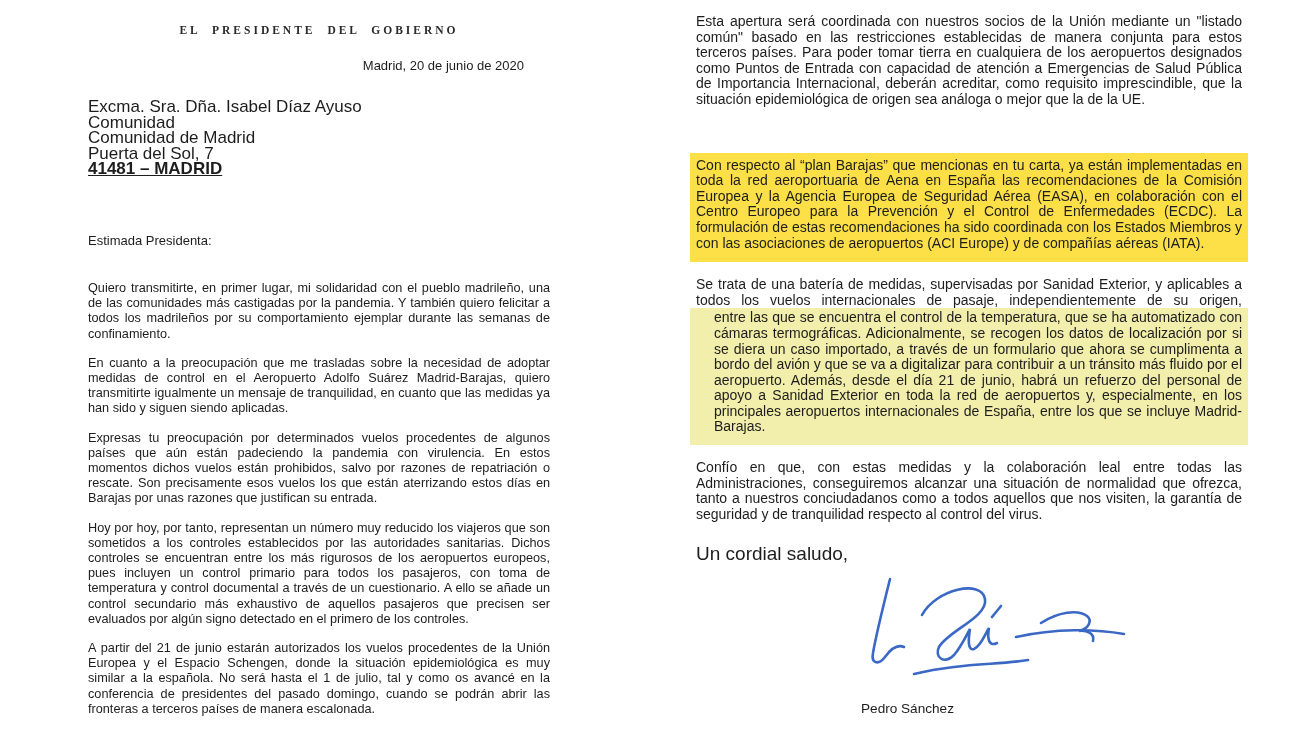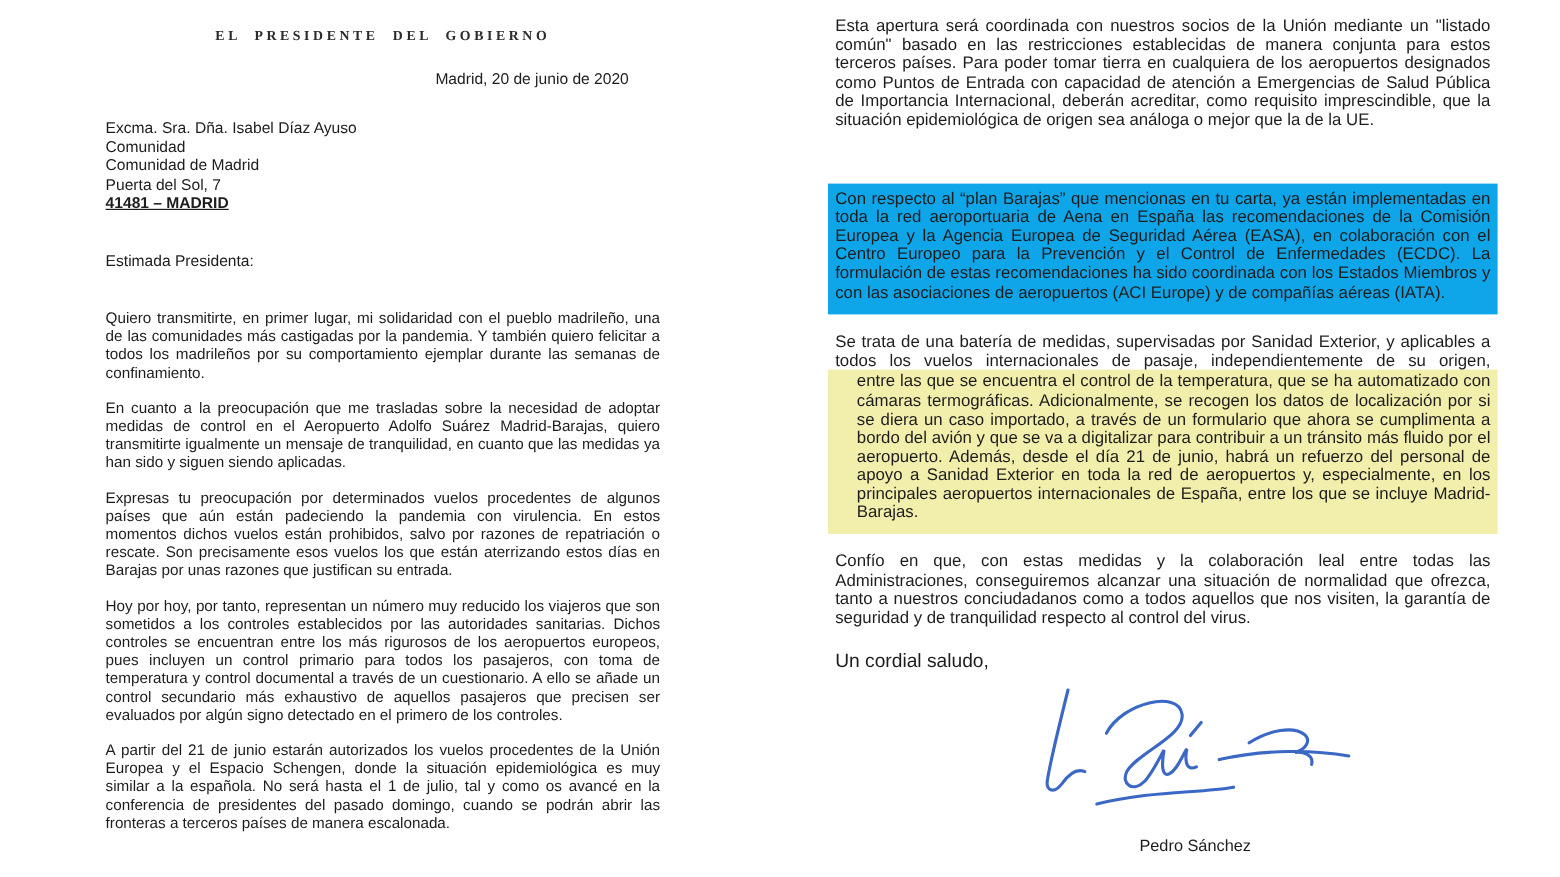--- a/index.html
+++ b/index.html
@@ -10,46 +10,46 @@
   .col-left  { position:absolute; left:88px;  top:24px; width:462px; }
   .col-right { position:absolute; left:696px; top:14px; width:546px; }
 
   .letterhead {
     text-align:center; font-family:"Liberation Serif", serif;
     font-size:11.5px; font-weight:700; letter-spacing:3px; word-spacing:6px;
     color:#2b2b2b; margin:0 0 22px 0;
   }
   .dateline { text-align:right; padding-right:26px; font-size:13px; margin:0 0 26px 0; }
 
-  .address { font-size:13px; line-height:15.6px; margin:0 0 33px 0; }
+  .address { font-size:17px; line-height:15.6px; margin:0 0 56px 0; }
   .address .postal { font-weight:700; text-decoration:underline; }
 
   .salutation { font-size:13px; margin:0 0 33px 0; }
 
   .para {
     font-size:12.7px; line-height:15.2px; text-align:justify;
     margin:0 0 14px 0;
   }
   .col-right .para { font-size:14px; line-height:15.6px; margin:0 0 21px 0; }
 
   .hl { background-color:#f2eeab; }
   .hl-block {
     padding:5px 6px 11px 6px; margin:0 -6px 15px -6px;
   }
   .no-gap { margin-bottom:0 !important; text-align-last:justify; }
   .hl-cont {
     padding:2px 6px 10px 6px; margin:0 -6px 15px -6px;
   }
 
-  .closing { font-size:16px; margin:8px 0 0 0; }
+  .closing { font-size:19px; margin:8px 0 0 0; }
 
   .sig-area { position:relative; height:160px; }
   .sig-svg  { position:absolute; left:160px; top:8px; }
   .signer   { position:absolute; left:165px; top:136px; width:270px;
-              text-align:center; font-size:13.6px; }
+              text-align:left; font-size:13.6px; }
 </style>
 </head>
 <body>
 
 <div class="page">
 
   <div class="col-left">
     <div class="letterhead">EL PRESIDENTE DEL GOBIERNO</div>
     <div class="dateline">Madrid, 20 de junio de 2020</div>
 
@@ -66,21 +66,21 @@
     <p class="para">Quiero transmitirte, en primer lugar, mi solidaridad con el pueblo madrileño, una de las comunidades más castigadas por la pandemia. Y también quiero felicitar a todos los madrileños por su comportamiento ejemplar durante las semanas de confinamiento.</p>
     <p class="para">En cuanto a la preocupación que me trasladas sobre la necesidad de adoptar medidas de control en el Aeropuerto Adolfo Suárez Madrid-Barajas, quiero transmitirte igualmente un mensaje de tranquilidad, en cuanto que las medidas ya han sido y siguen siendo aplicadas.</p>
     <p class="para">Expresas tu preocupación por determinados vuelos procedentes de algunos países que aún están padeciendo la pandemia con virulencia. En estos momentos dichos vuelos están prohibidos, salvo por razones de repatriación o rescate. Son precisamente esos vuelos los que están aterrizando estos días en Barajas por unas razones que justifican su entrada.</p>
     <p class="para">Hoy por hoy, por tanto, representan un número muy reducido los viajeros que son sometidos a los controles establecidos por las autoridades sanitarias. Dichos controles se encuentran entre los más rigurosos de los aeropuertos europeos, pues incluyen un control primario para todos los pasajeros, con toma de temperatura y control documental a través de un cuestionario. A ello se añade un control secundario más exhaustivo de aquellos pasajeros que precisen ser evaluados por algún signo detectado en el primero de los controles.</p>
     <p class="para">A partir del 21 de junio estarán autorizados los vuelos procedentes de la Unión Europea y el Espacio Schengen, donde la situación epidemiológica es muy similar a la española. No será hasta el 1 de julio, tal y como os avancé en la conferencia de presidentes del pasado domingo, cuando se podrán abrir las fronteras a terceros países de manera escalonada.</p>
   </div>
 
   <div class="col-right">
     <p class="para">Esta apertura será coordinada con nuestros socios de la Unión mediante un "listado común" basado en las restricciones establecidas de manera conjunta para estos terceros países. Para poder tomar tierra en cualquiera de los aeropuertos designados como Puntos de Entrada con capacidad de atención a Emergencias de Salud Pública de Importancia Internacional, deberán acreditar, como requisito imprescindible, que la situación epidemiológica de origen sea análoga o mejor que la de la UE.</p>
 
-    <div class="hl hl-block" style="background-color: #0ea5e9; margin-top: 45px;">
+    <div class="hl hl-block" style="background-color: #fde047; margin-top: 45px;">
       <p class="para" style="margin:0">Con respecto al “plan Barajas” que mencionas en tu carta, ya están implementadas en toda la red aeroportuaria de Aena en España las recomendaciones de la Comisión Europea y la Agencia Europea de Seguridad Aérea (EASA), en colaboración con el Centro Europeo para la Prevención y el Control de Enfermedades (ECDC). La formulación de estas recomendaciones ha sido coordinada con los Estados Miembros y con las asociaciones de aeropuertos (ACI Europe) y de compañías aéreas (IATA).</p>
     </div>
 
     <div>
       <p class="para no-gap">Se trata de una batería de medidas, supervisadas por Sanidad Exterior, y aplicables a todos los vuelos internacionales de pasaje, independientemente de su origen,</p>
       <div class="hl hl-cont" style="background-color: rgb(242, 238, 171); padding-left: 24px;">
         <p class="para" style="margin:0">entre las que se encuentra el control de la temperatura, que se ha automatizado con cámaras termográficas. Adicionalmente, se recogen los datos de localización por si se diera un caso importado, a través de un formulario que ahora se cumplimenta a bordo del avión y que se va a digitalizar para contribuir a un tránsito más fluido por el aeropuerto. Además, desde el día 21 de junio, habrá un refuerzo del personal de apoyo a Sanidad Exterior en toda la red de aeropuertos y, especialmente, en los principales aeropuertos internacionales de España, entre los que se incluye Madrid-Barajas.</p>
       </div>
     </div>
 

